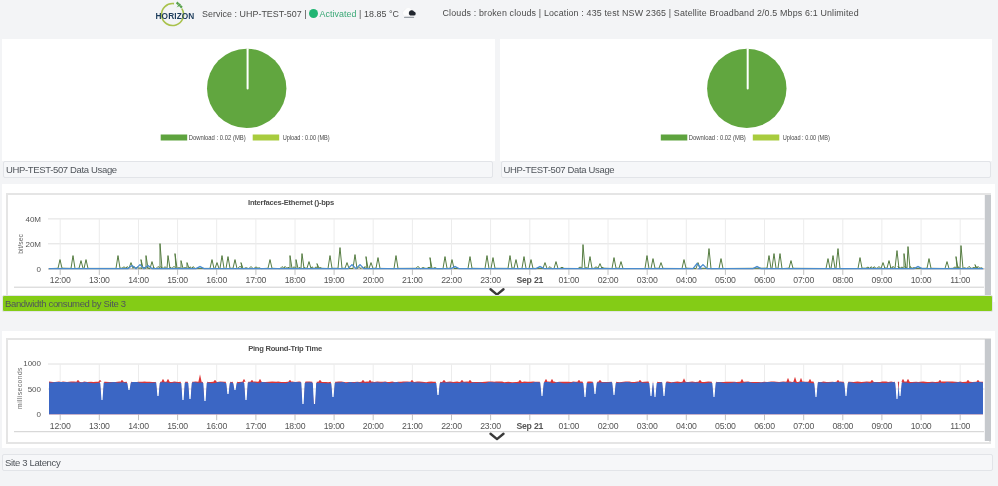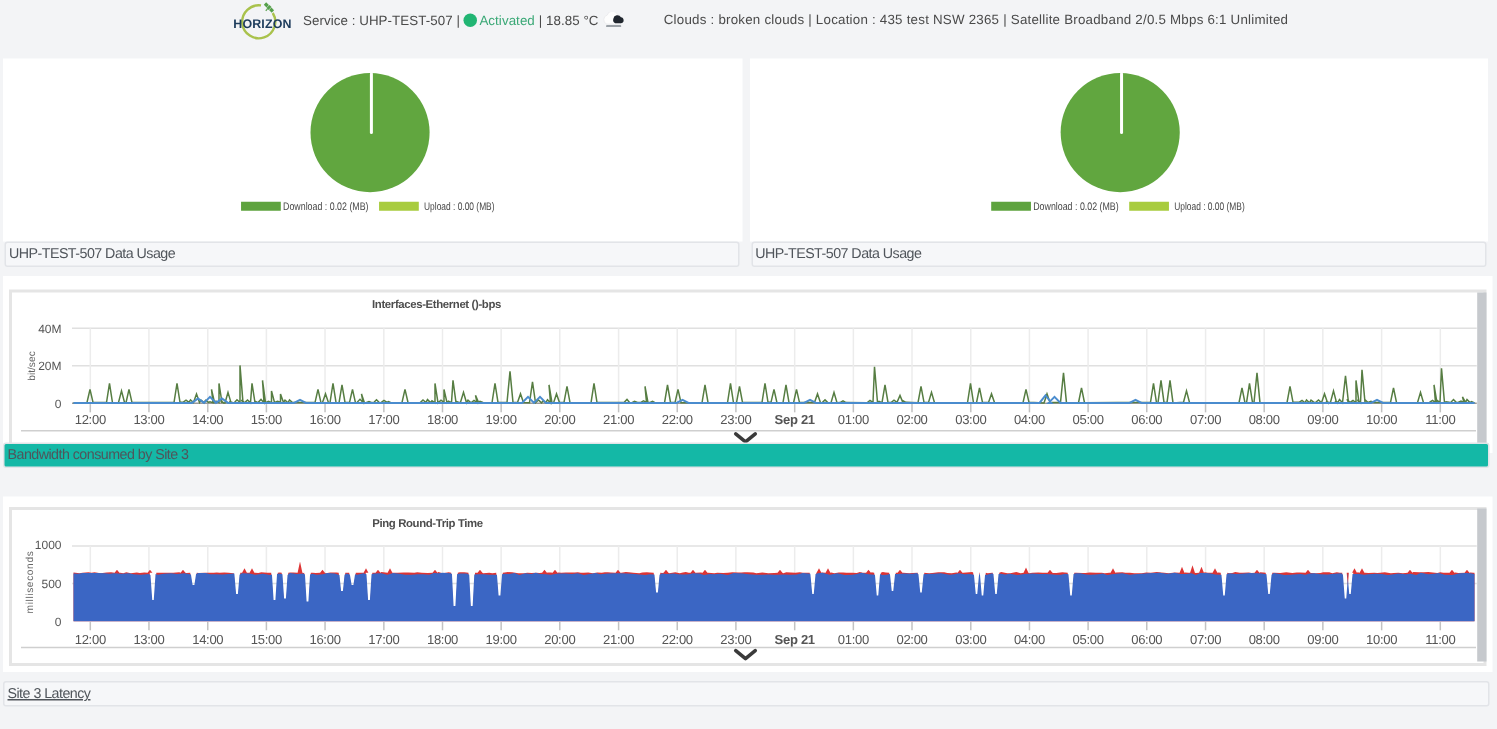--- a/index.html
+++ b/index.html
@@ -132,21 +132,21 @@
   <text x="41" y="221.8" font-size="8" fill="#555" text-anchor="end">40M</text>
   <text x="41" y="246.7" font-size="8" fill="#555" text-anchor="end">20M</text>
   <text x="41" y="271.8" font-size="8" fill="#555" text-anchor="end">0</text>
   <text x="23" y="244" font-size="6.8" fill="#666" text-anchor="middle" transform="rotate(-90 23 244)">bit/sec</text>
   <polyline points="49.0,268.6 58.0,268.3 60.0,259.6 62.0,268.2 71.0,268.4 73.0,255.6 75.0,268.5 79.0,268.3 81.0,260.6 83.0,268.2 84.0,268.5 86.0,259.6 88.0,268.4 116.0,268.4 118.0,255.6 120.0,268.2 122.0,268.2 124.0,266.8 126.0,268.3 127.0,266.6 129.0,268.3 131.0,262.6 133.0,268.3 134.0,266.7 136.0,268.4 137.0,266.9 139.0,268.3 140.0,267.8 142.0,268.5 141.0,259.6 143.0,268.2 144.0,267.4 146.0,268.4 146.0,255.6 148.0,268.5 147.0,266.9 149.0,268.6 150.0,268.6 152.0,261.6 154.0,268.4 153.0,267.4 155.0,268.4 156.0,268.6 158.0,266.5 160.0,268.3 160.0,243.6 162.0,268.6 161.0,266.6 163.0,268.6 165.0,266.7 167.0,268.6 168.0,255.6 170.0,268.5 170.0,267.4 172.0,268.4 174.0,266.3 176.0,268.5 175.0,253.6 177.0,268.4 179.0,267.6 181.0,268.4 181.0,260.6 183.0,268.3 185.0,267.6 187.0,268.2 187.0,262.6 189.0,268.4 190.0,266.8 192.0,268.5 193.0,266.6 195.0,268.4 210.0,268.4 212.0,259.6 214.0,268.6 215.0,268.3 217.0,262.6 219.0,268.5 220.0,268.4 222.0,255.6 224.0,268.3 226.0,268.6 228.0,256.6 230.0,268.3 233.0,268.3 235.0,259.6 237.0,268.6 238.0,268.3 240.0,266.2 242.0,268.3 241.0,262.6 243.0,268.6 244.0,268.5 246.0,267.7 248.0,268.4 249.0,268.5 251.0,266.5 253.0,268.5 254.0,268.4 256.0,266.9 258.0,268.3 259.0,267.7 261.0,268.6 268.0,268.3 270.0,259.6 272.0,268.3 280.0,268.6 282.0,266.6 284.0,268.3 285.0,266.4 287.0,268.4 288.0,267.2 290.0,268.6 290.0,255.6 292.0,268.6 294.0,266.8 296.0,268.3 296.0,259.6 298.0,268.5 299.0,267.5 301.0,268.4 302.0,253.6 304.0,268.4 304.0,267.5 306.0,268.3 307.0,268.2 309.0,261.6 311.0,268.5 312.0,266.8 314.0,268.6 316.0,266.9 318.0,268.4 317.0,263.6 319.0,268.2 320.0,267.5 322.0,268.3 328.0,268.5 330.0,255.6 332.0,268.3 338.0,268.3 340.0,247.6 342.0,268.3 345.0,268.3 347.0,262.6 349.0,268.4 353.0,268.5 355.0,254.6 357.0,268.5 359.0,266.7 361.0,268.6 362.0,267.4 364.0,268.3 365.0,266.5 367.0,268.6 366.0,256.6 368.0,268.5 369.0,268.6 371.0,262.6 373.0,268.4 376.0,268.2 378.0,257.6 380.0,268.4 394.0,268.6 396.0,255.6 398.0,268.4 416.0,268.3 418.0,266.3 420.0,268.6 421.0,268.6 423.0,267.5 425.0,268.3 427.0,268.4 429.0,267.2 431.0,268.2 430.0,257.6 432.0,268.4 433.0,268.4 435.0,267.6 437.0,268.6 443.0,268.6 445.0,256.6 447.0,268.3 450.0,268.4 452.0,259.6 454.0,268.5 468.0,268.5 470.0,256.6 472.0,268.3 485.0,268.5 487.0,255.6 489.0,268.5 491.0,268.5 493.0,257.6 495.0,268.3 508.0,268.4 510.0,255.6 512.0,268.2 514.0,268.2 516.0,259.6 518.0,268.6 522.0,268.4 524.0,256.6 526.0,268.4 529.0,268.6 531.0,259.6 533.0,268.4 543.0,268.4 545.0,262.6 547.0,268.5 548.0,268.5 550.0,266.6 552.0,268.6 554.0,268.5 556.0,261.6 558.0,268.5 560.0,268.4 562.0,267.2 564.0,268.4 578.0,268.5 580.0,267.0 582.0,268.2 583.0,244.6 585.0,268.3 586.0,267.6 588.0,268.4 590.0,256.6 592.0,268.3 594.0,268.4 596.0,266.8 598.0,268.2 600.0,263.6 602.0,268.6 602.0,267.2 604.0,268.2 612.0,268.5 614.0,257.6 616.0,268.2 619.0,268.3 621.0,261.6 623.0,268.5 645.0,268.5 647.0,255.6 649.0,268.5 651.0,268.5 653.0,258.6 655.0,268.3 659.0,268.3 661.0,262.6 663.0,268.4 682.0,268.5 684.0,259.6 686.0,268.2 696.0,268.6 698.0,262.6 700.0,268.3 707.0,268.3 709.0,248.6 711.0,268.6 719.0,268.5 721.0,258.6 723.0,268.5 767.0,268.2 769.0,255.6 771.0,268.5 772.0,268.4 774.0,253.6 776.0,268.3 778.0,268.4 780.0,253.6 782.0,268.6 789.0,268.2 791.0,260.6 793.0,268.3 826.0,268.5 828.0,258.6 830.0,268.6 831.0,268.5 833.0,255.6 835.0,268.4 836.0,268.4 838.0,248.6 840.0,268.6 858.0,268.5 860.0,257.6 862.0,268.2 866.0,268.2 868.0,267.0 870.0,268.6 871.0,266.7 873.0,268.5 874.0,266.7 876.0,268.3 877.0,268.3 879.0,266.6 881.0,268.5 883.0,262.6 885.0,268.4 884.0,267.6 886.0,268.3 887.0,268.2 889.0,260.6 891.0,268.3 890.0,267.5 892.0,268.2 893.0,266.3 895.0,268.5 897.0,250.6 899.0,268.5 898.0,266.2 900.0,268.3 902.0,267.0 904.0,268.5 904.0,253.6 906.0,268.4 905.0,266.4 907.0,268.5 908.0,246.6 910.0,268.2 910.0,266.5 912.0,268.3 914.0,267.6 916.0,268.4 927.0,268.3 929.0,258.6 931.0,268.3 945.0,268.5 947.0,261.6 949.0,268.5 953.0,268.3 955.0,266.9 957.0,268.4 956.0,256.6 958.0,268.6 958.0,266.8 960.0,268.4 961.0,245.6 963.0,268.5 964.0,267.8 966.0,268.2 967.0,268.5 969.0,266.4 971.0,268.3 972.0,268.3 974.0,267.4 976.0,268.5 975.0,264.6 977.0,268.3 978.0,266.4 980.0,268.4 981.0,267.7 983.0,268.6" fill="none" stroke="#567d42" stroke-width="1"></polyline>
   <polyline points="49.0,268.6 128.0,268.6 132.0,265.6 136.0,268.6 136.0,268.6 140.0,264.6 144.0,268.6 144.0,268.6 148.0,265.6 152.0,268.6 196.0,268.6 200.0,266.6 204.0,268.6 348.0,268.6 352.0,264.6 356.0,268.6 356.0,268.6 360.0,264.6 364.0,268.6 451.0,268.6 455.0,266.6 459.0,268.6 536.0,268.6 540.0,266.6 544.0,268.6 693.0,268.6 697.0,263.6 701.0,268.6 699.0,268.6 703.0,264.6 707.0,268.6 753.0,268.6 757.0,266.6 761.0,268.6 914.0,268.6 918.0,266.6 922.0,268.6 983.0,268.6" fill="none" stroke="#4a8cce" stroke-width="1.3"></polyline>
   <line x1="14" y1="287.2" x2="984" y2="287.2" stroke="#cfcfcf"></line>
   <polyline points="490.5,289.3 497,294.6 503.5,289.3" fill="none" stroke="#3a3a3a" stroke-width="2.4" stroke-linecap="round" stroke-linejoin="round"></polyline>
   <rect x="984.8" y="195" width="6.2" height="103" fill="#c6c9cd"></rect>
 </svg>
-<div class="abs" style="left:2px;top:295px;width:991px;height:16.5px;background:#14b8a6;border:1px solid #e2e4e8;border-radius:2px;box-sizing:border-box;">
+<div class="abs" style="left:2px;top:295px;width:991px;height:16.5px;background:#84cc16;border:1px solid #e2e4e8;border-radius:2px;box-sizing:border-box;">
   <div style="position:absolute;left:2px;top:2px;font-size:9.5px;letter-spacing:-0.35px;color:#50555b;">Bandwidth consumed by Site 3</div>
 </div>
 
 <div class="abs" style="left:2px;top:331px;width:993px;height:117px;background:#fff;"></div>
 <div class="abs" style="left:6px;top:337.5px;width:985px;height:106px;border:2px solid #e5e5e5;box-sizing:border-box;background:#fff;"></div>
 <svg class="abs" style="left:0px;top:331px;" width="998" height="117" viewBox="0 331 998 117">
   <text x="285" y="351" font-size="7.6" font-weight="bold" fill="#4d4d4d" text-anchor="middle" letter-spacing="-0.25">Ping Round-Trip Time</text>
   <line x1="48" y1="364" x2="984.5" y2="364" stroke="#e0e0e0"></line>
   <line x1="48" y1="389" x2="984.5" y2="389" stroke="#e0e0e0"></line>
   <line x1="60.2" y1="364" x2="60.2" y2="414.2" stroke="#ececec" stroke-width="1"></line>
@@ -225,14 +225,14 @@
   <polygon points="49.0,414.2 49.0,382.4 52.0,382.5 55.0,382.0 60.0,382.0 65.0,382.0 70.0,382.2 73.0,382.5 76.0,382.2 81.0,382.5 86.0,382.1 89.0,382.8 94.0,383.2 99.0,382.7 100.3,383.3 101.5,400.0 102.5,400.0 103.7,382.6 105.2,383.1 109.2,382.5 114.2,382.1 118.2,382.7 123.2,382.2 127.3,383.0 128.4,390.0 129.6,390.0 130.7,382.7 132.2,382.0 137.2,382.0 140.2,382.8 144.2,382.9 148.2,383.0 152.2,382.7 156.2,382.4 156.3,383.2 157.4,396.0 158.6,396.0 159.7,383.1 161.2,382.2 166.2,382.3 170.2,383.1 175.2,382.5 180.2,383.3 181.3,383.0 182.4,400.0 183.6,400.0 184.7,382.7 186.2,382.4 188.3,382.9 189.4,399.0 190.6,399.0 191.7,383.3 193.2,382.0 198.2,382.7 202.2,382.4 203.3,383.0 204.4,401.0 205.6,401.0 206.7,383.0 208.2,382.5 211.2,383.2 215.2,382.9 218.2,382.0 223.2,382.3 226.3,383.3 227.4,394.0 228.6,394.0 229.7,383.2 231.2,382.3 233.3,383.2 234.4,390.0 235.6,390.0 236.7,382.8 238.2,383.2 242.2,382.1 244.3,382.9 245.4,400.0 246.6,400.0 247.7,382.8 249.2,382.3 254.2,382.2 258.2,383.2 262.2,382.0 266.2,382.5 270.2,383.1 274.2,383.1 278.2,382.9 282.2,382.9 286.2,383.2 289.2,382.0 292.2,382.2 295.2,381.9 300.2,382.2 301.3,382.6 302.4,404.0 303.6,404.0 304.7,382.9 306.2,382.4 311.2,382.3 312.8,383.1 313.9,404.0 315.1,404.0 316.2,383.0 317.7,382.8 322.7,382.9 326.7,383.2 331.3,383.2 332.4,397.0 333.6,397.0 334.7,382.9 336.2,382.5 339.2,382.6 343.2,382.0 346.2,383.3 350.2,382.1 354.2,382.7 357.2,381.9 360.2,382.7 364.2,382.8 367.2,383.1 372.2,382.4 377.2,382.3 381.2,382.7 385.2,382.1 389.2,383.3 393.2,382.6 397.2,382.0 400.2,382.9 405.2,382.3 410.2,382.1 413.2,382.2 418.2,382.4 423.2,382.7 426.2,383.0 430.2,383.3 433.2,382.9 436.3,383.0 437.4,395.0 438.6,395.0 439.7,383.2 441.2,382.4 444.2,382.6 449.2,382.4 452.2,382.8 455.2,383.0 459.2,382.9 462.2,382.2 466.2,382.4 469.2,383.3 473.2,382.6 476.2,382.9 480.2,382.5 485.2,383.3 489.2,382.0 492.2,382.2 495.2,382.4 499.2,382.8 504.2,383.1 508.2,383.2 512.2,383.0 515.2,383.1 518.2,383.2 523.2,383.0 527.2,383.1 531.2,383.0 535.2,382.0 540.2,382.5 540.3,383.1 541.5,396.0 542.5,396.0 543.7,382.7 545.2,382.1 548.2,381.9 553.2,383.2 558.2,382.1 563.2,383.3 568.2,383.2 571.2,382.7 574.2,381.9 579.2,382.8 583.3,383.1 584.5,397.0 585.5,397.0 586.7,382.7 588.2,383.3 591.2,383.1 593.3,382.6 594.5,394.0 595.5,394.0 596.7,382.7 598.2,382.6 603.2,382.4 608.2,382.5 611.2,382.0 612.3,382.8 613.5,395.0 614.5,395.0 615.7,382.9 617.2,382.7 622.2,382.5 627.2,382.1 630.2,382.6 633.2,383.1 636.2,382.8 639.2,382.1 643.2,382.8 646.2,382.7 649.3,383.1 650.5,396.0 651.5,396.0 652.7,383.0 653.3,382.9 654.5,397.0 655.5,397.0 656.7,383.1 658.2,383.1 661.2,382.2 662.3,382.6 663.5,396.0 664.5,396.0 665.7,382.7 667.2,382.5 670.2,383.0 673.2,382.5 678.2,383.3 683.2,382.6 688.2,382.3 693.2,382.6 697.2,382.6 700.2,382.9 704.2,383.2 707.2,383.1 710.2,382.5 712.3,382.9 713.5,397.0 714.5,397.0 715.7,382.7 717.2,382.2 720.2,382.2 724.2,383.0 727.2,383.2 732.2,382.8 735.2,382.3 738.2,383.3 741.2,382.9 744.2,382.5 748.2,382.1 753.2,383.1 756.2,382.9 761.2,382.5 765.2,382.2 769.2,382.0 773.2,381.9 778.2,382.5 783.2,381.9 787.2,382.6 791.2,382.6 794.2,382.1 797.2,383.3 800.2,382.0 804.2,382.0 807.2,382.3 810.2,383.0 814.3,383.2 815.5,397.0 816.5,397.0 817.7,382.8 819.2,382.1 824.2,382.7 829.2,382.4 833.2,382.0 838.2,382.2 841.2,382.3 844.2,382.8 844.3,382.7 845.5,396.0 846.5,396.0 847.7,383.2 849.2,382.0 852.2,382.5 856.2,383.3 860.2,383.2 864.2,382.8 867.2,382.6 870.2,383.2 873.2,382.3 876.2,382.2 880.2,382.8 885.2,383.0 889.2,382.5 894.2,382.1 895.3,383.2 896.5,399.0 897.5,399.0 898.7,383.3 898.3,382.6 899.5,396.0 900.5,396.0 901.7,382.6 903.2,382.6 906.2,382.6 909.2,383.2 912.2,382.8 917.2,382.5 921.2,382.7 925.2,383.3 929.2,382.9 932.2,382.4 937.2,382.9 940.2,382.5 944.2,383.3 947.2,381.9 952.2,382.9 956.2,382.5 959.2,382.0 963.2,383.1 968.2,383.3 973.2,382.2 977.2,382.0 980.2,382.1 983.0,382.6 983.0,414.2" fill="#3b66c4"></polygon>
     <text x="41" y="365.8" font-size="8" fill="#555" text-anchor="end">1000</text>
   <text x="41" y="391.8" font-size="8" fill="#555" text-anchor="end">500</text>
   <text x="41" y="417.4" font-size="8" fill="#555" text-anchor="end">0</text>
   <text x="22" y="388" font-size="6.8" fill="#666" text-anchor="middle" transform="rotate(-90 22 388)" letter-spacing="0.4">milliseconds</text>
   <line x1="14" y1="431.7" x2="984" y2="431.7" stroke="#cfcfcf"></line>
   <polyline points="490.5,433.8 497,439.1 503.5,433.8" fill="none" stroke="#3a3a3a" stroke-width="2.4" stroke-linecap="round" stroke-linejoin="round"></polyline>
   <rect x="984.8" y="339" width="6.2" height="102" fill="#c6c9cd"></rect>
 </svg>
 <div class="abs" style="left:2px;top:454px;width:991px;height:16.5px;background:#f6f7f9;border:1px solid #e2e4e8;border-radius:2px;box-sizing:border-box;">
-  <div style="position:absolute;left:2px;top:2px;font-size:9.5px;letter-spacing:-0.35px;color:#50555b;text-decoration:underline;">Site 3 Latency</div>
+  <div style="position:absolute;left:2px;top:2px;font-size:9.5px;letter-spacing:-0.35px;color:#50555b;">Site 3 Latency</div>
 </div>
 
 </body></html>

